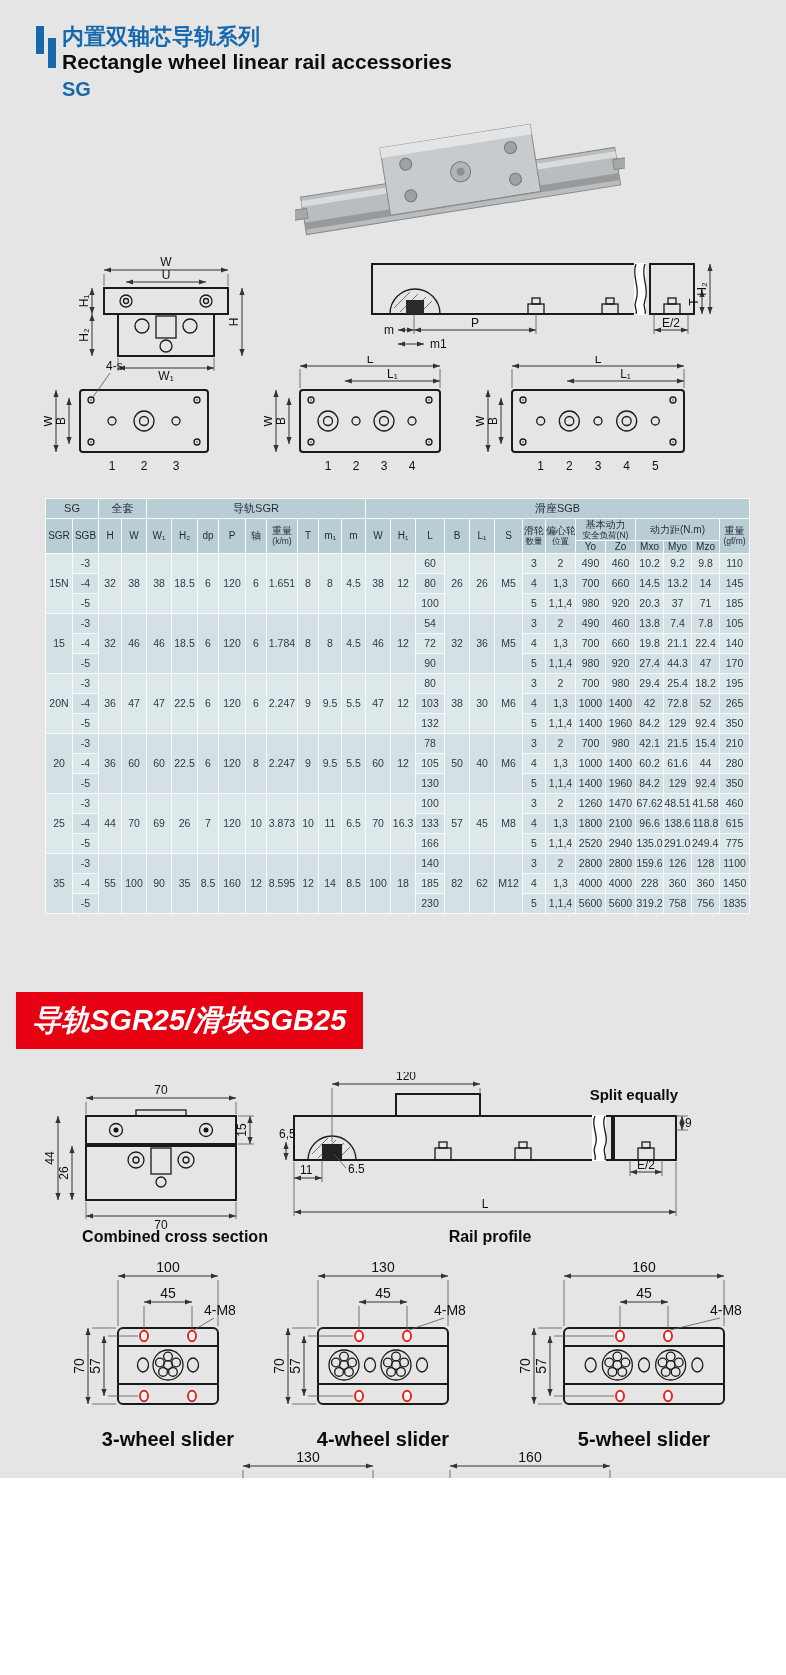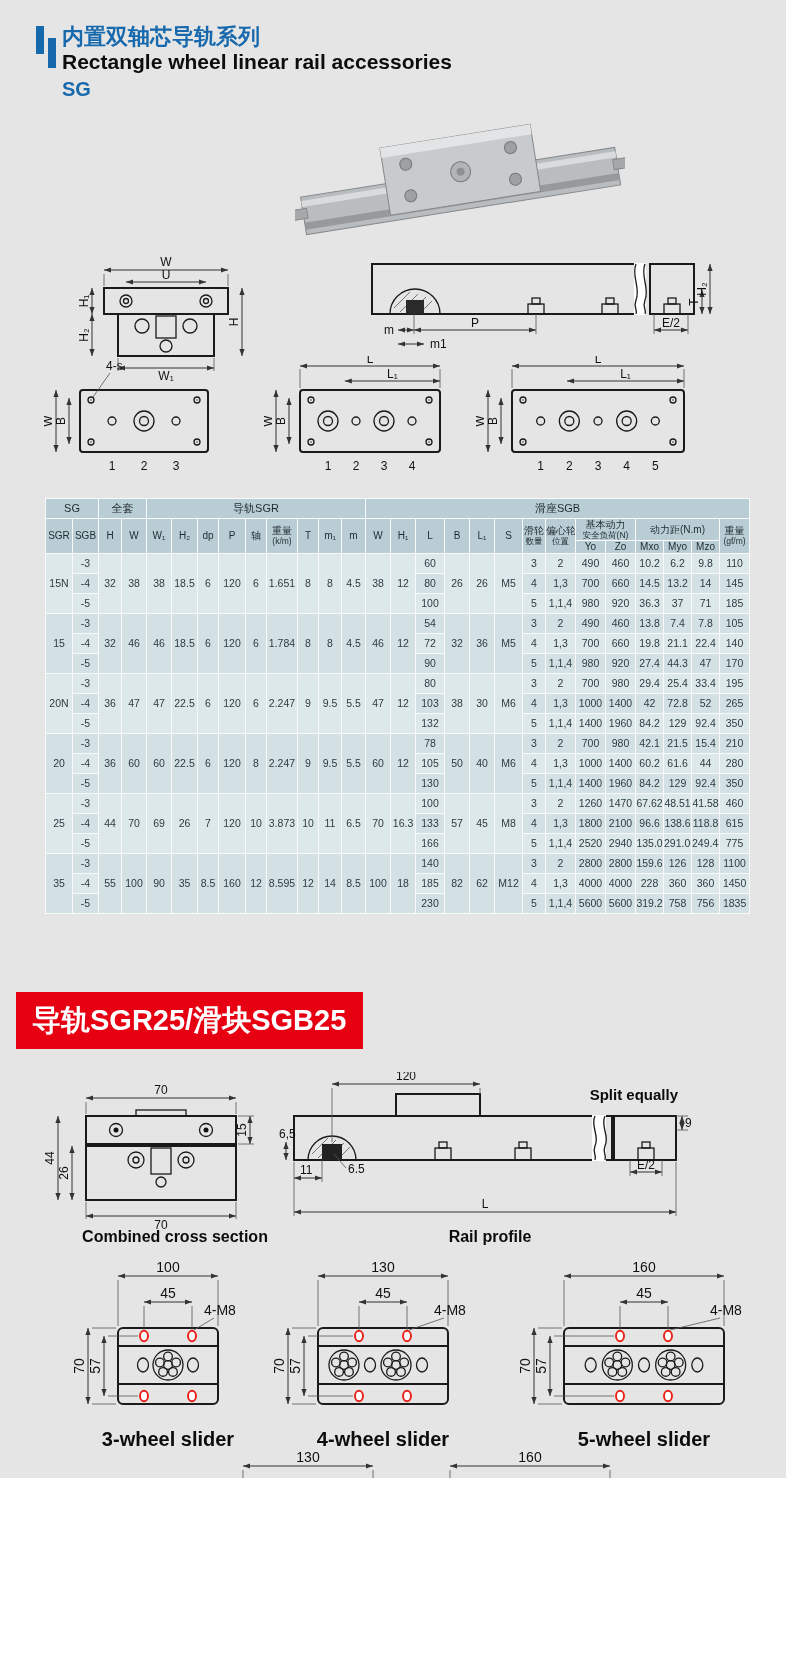--- a/index.html
+++ b/index.html
@@ -15,21 +15,21 @@
         font-size:10px;color:#2e3b42;}
   .spec th,.spec td{border:1px solid rgba(255,255,255,.75);text-align:center;padding:0;line-height:1.15;
         overflow:hidden;white-space:nowrap;}
   .spec thead th{background:#b9cdd5;font-weight:normal;color:#1f2a30;}
   .spec thead tr:first-child th{height:19px;font-size:11px;}
   .spec tbody td{background:#dce8ea;height:19px;font-size:10.5px;}
   .spec tbody tr.alt td{background:#d3e1e5;}
   .sub{display:block;font-size:8.5px;}
   
   .banner{position:absolute;left:16px;top:992px;width:347px;height:57px;background:#e60012;color:#fff;
-          font-size:29px;font-weight:bold;display:flex;align-items:center;padding-left:16px;box-sizing:border-box;}
+          font-size:29px;font-weight:bold;display:flex;align-items:center;padding-left:16px;box-sizing:border-box;font-style:italic;}
   
   .fig{position:absolute;display:flex;flex-direction:column;align-items:center;}
   .cap{position:absolute;font-size:16px;font-weight:bold;color:#0c0c0c;text-align:center;}
   .figcap{font-size:20px;font-weight:bold;color:#0c0c0c;margin-top:12px;}
   
   .ln{fill:none;stroke:#1a1a1a;stroke-width:1.3px;}
   .lw2{stroke-width:2px;}
   .rh{fill:#fff;stroke:#e8251c;stroke-width:2px;}
   .dim{stroke:#333;stroke-width:1px;fill:none;}
   .ext{stroke:#555;stroke-width:.8px;fill:none;}
@@ -356,21 +356,21 @@
           <td rowspan="3">12</td>
           <td>60</td>
           <td rowspan="3">26</td>
           <td rowspan="3">26</td>
           <td rowspan="3">M5</td>
           <td>3</td>
           <td>2</td>
           <td>490</td>
           <td>460</td>
           <td>10.2</td>
-          <td>6.2</td>
+          <td>9.2</td>
           <td>9.8</td>
           <td>110</td>
         </tr>
         <tr class="alt">
           <td>-4</td>
           <td>80</td>
           <td>4</td>
           <td>1,3</td>
           <td>700</td>
           <td>660</td>
@@ -379,21 +379,21 @@
           <td>14</td>
           <td>145</td>
         </tr>
         <tr class="">
           <td>-5</td>
           <td>100</td>
           <td>5</td>
           <td>1,1,4</td>
           <td>980</td>
           <td>920</td>
-          <td>36.3</td>
+          <td>20.3</td>
           <td>37</td>
           <td>71</td>
           <td>185</td>
         </tr>
         <tr class="alt">
           <td rowspan="3">15</td>
           <td>-3</td>
           <td rowspan="3">32</td>
           <td rowspan="3">46</td>
           <td rowspan="3">46</td>
@@ -463,21 +463,21 @@
           <td>80</td>
           <td rowspan="3">38</td>
           <td rowspan="3">30</td>
           <td rowspan="3">M6</td>
           <td>3</td>
           <td>2</td>
           <td>700</td>
           <td>980</td>
           <td>29.4</td>
           <td>25.4</td>
-          <td>33.4</td>
+          <td>18.2</td>
           <td>195</td>
         </tr>
         <tr class="alt">
           <td>-4</td>
           <td>103</td>
           <td>4</td>
           <td>1,3</td>
           <td>1000</td>
           <td>1400</td>
           <td>42</td>

